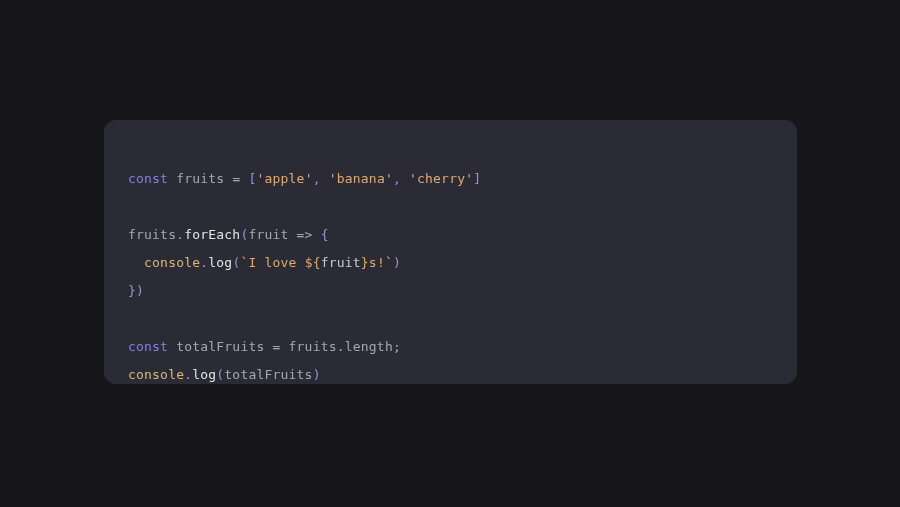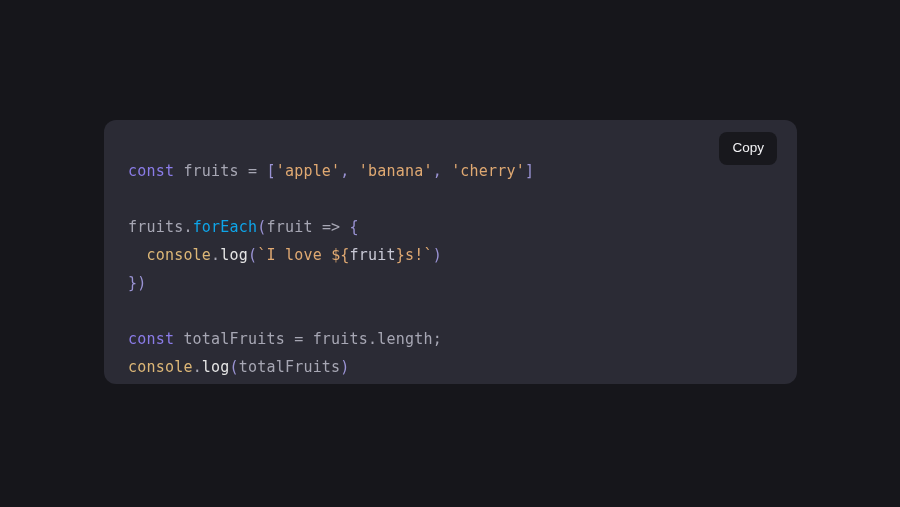--- a/index.html
+++ b/index.html
@@ -29,43 +29,43 @@
     height: 264px;
     background: #2b2b35;
     border-radius: 12px;
     box-sizing: border-box;
     overflow: hidden;
   }
 
   .code-body {
     position: absolute;
     left: 0;
-    top: 4px;
+    top: 12px;
     padding: 33px 0 0 24px;
     font-family: "DejaVu Sans Mono", "Liberation Mono", monospace;
-    font-size: 15px;
+    font-size: 13px;
     line-height: 28px;
     white-space: pre;
     letter-spacing: 0.2px;
   }
 
   .line {
     height: 28px;
     white-space: pre;
   }
   .line.blank {
     height: 28px;
   }
 
   
   .t-kw      { color: #8b7ce8; }
   .t-plain   { color: #a7a7b4; }
   .t-punct   { color: #9a93d4; }
   .t-str     { color: #e0a972; }
-  .t-fn      { color: #0ea5e9; margin-top: 12px; }
+  .t-fn      { color: #e5e5e5; margin-top: 12px; }
   .t-obj     { color: #ddb777; text-align: center; }
   .t-method  { color: #e5e5e5; }
   .t-var     { color: #c9c9d6; }
 
   
   .copy-button {
     position: absolute;
     right: 20px;
     top: 12px;
     background: #18181d;
@@ -81,17 +81,16 @@
 </style>
 </head>
 <body>
 
 <div class="stage">
 
   <div class="code-card">
 
     <div class="code-body"><div class="line"><span class="t-kw">const</span><span class="t-plain"> </span><span class="t-plain">fruits</span><span class="t-plain"> </span><span class="t-plain">=</span><span class="t-plain"> </span><span class="t-punct">[</span><span class="t-str">'apple'</span><span class="t-punct">,</span><span class="t-plain"> </span><span class="t-str">'banana'</span><span class="t-punct">,</span><span class="t-plain"> </span><span class="t-str">'cherry'</span><span class="t-punct">]</span></div><div class="line blank"></div><div class="line"><span class="t-plain">fruits</span><span class="t-plain">.</span><span class="t-fn">forEach</span><span class="t-punct">(</span><span class="t-plain">fruit</span><span class="t-plain"> </span><span class="t-plain">=&gt;</span><span class="t-plain"> </span><span class="t-punct">{</span></div><div class="line"><span class="t-plain">  </span><span class="t-obj">console</span><span class="t-plain">.</span><span class="t-method">log</span><span class="t-punct">(</span><span class="t-str">`I love </span><span class="t-str">${</span><span class="t-var">fruit</span><span class="t-str">}</span><span class="t-str">s!`</span><span class="t-punct">)</span></div><div class="line"><span class="t-punct">}</span><span class="t-punct">)</span></div><div class="line blank"></div><div class="line"><span class="t-kw">const</span><span class="t-plain"> </span><span class="t-plain">totalFruits</span><span class="t-plain"> </span><span class="t-plain">=</span><span class="t-plain"> </span><span class="t-plain">fruits</span><span class="t-plain">.</span><span class="t-plain">length</span><span class="t-plain">;</span></div><div class="line"><span class="t-obj">console</span><span class="t-plain">.</span><span class="t-method">log</span><span class="t-punct">(</span><span class="t-plain">totalFruits</span><span class="t-punct">)</span></div></div>
 
-    <button class="copy-button">Copy</button>
 
   </div>
 
 </div>
 
 </body></html>

